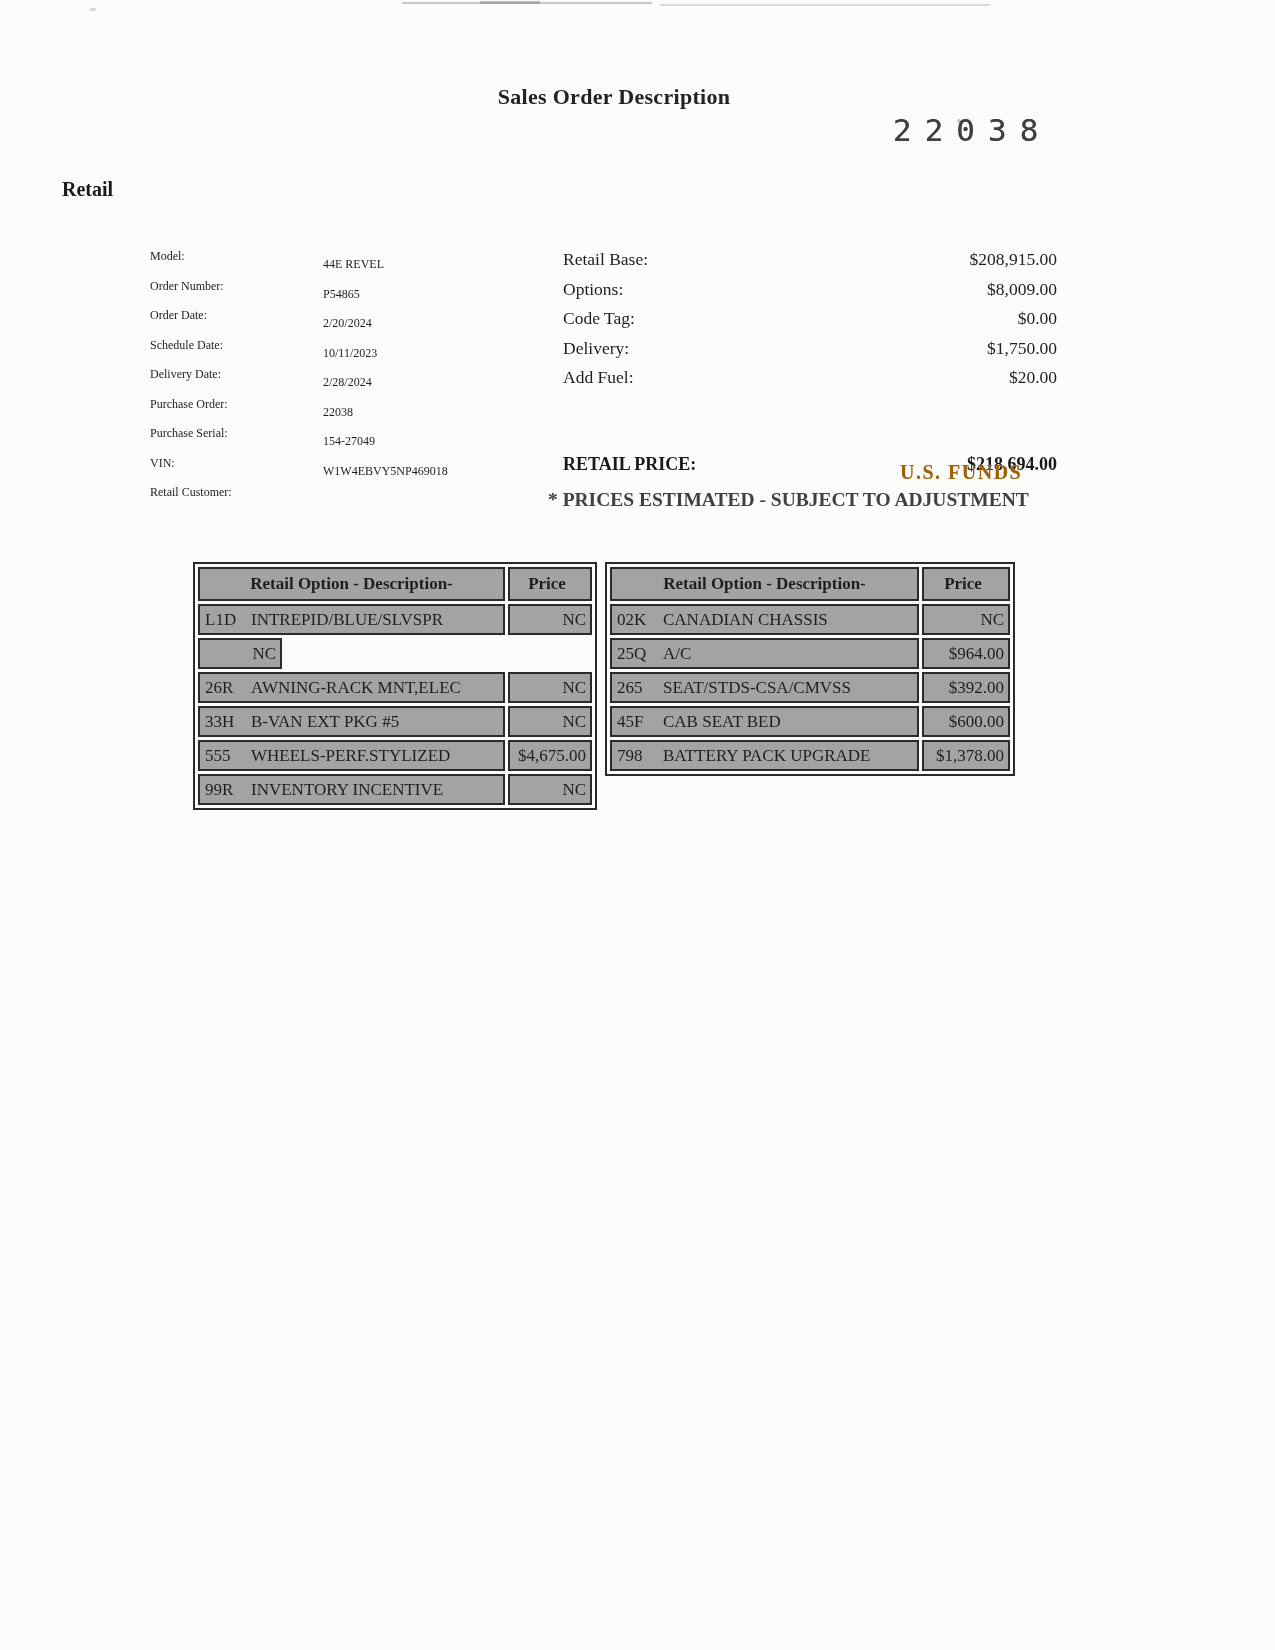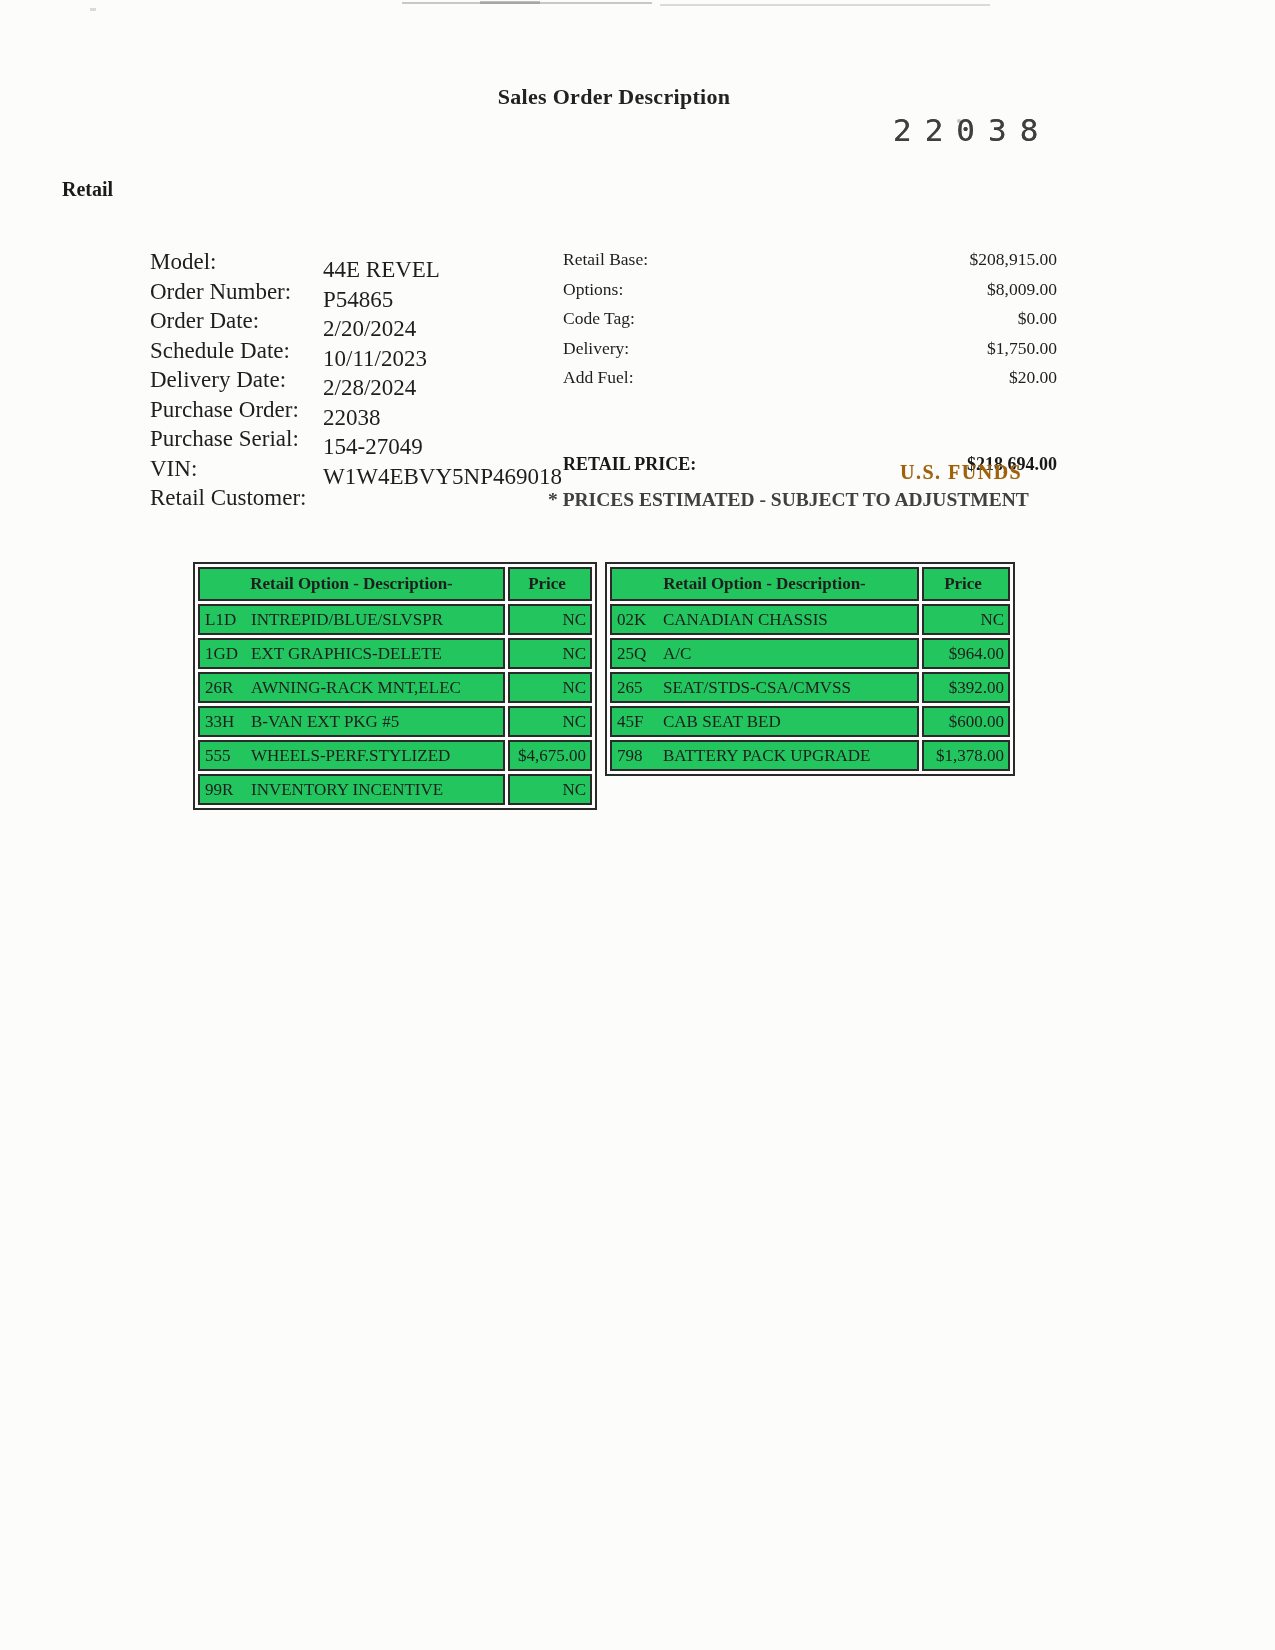--- a/index.html
+++ b/index.html
@@ -22,21 +22,21 @@
   .stamp-number{
     top:112px;left:893px;
     font-family:"DejaVu Sans Mono","Liberation Mono",monospace;
     font-size:31px;color:#3f3f3f;letter-spacing:13px;
     text-shadow:0 0 .5px #555;
   }
   .section-label{top:178px;left:62px;font-size:20px;font-weight:bold;color:#1b1b1b;}
 
   
   .info-block{top:249px;left:150px;width:420px;}
-  .info-row{display:flex;height:29.5px;align-items:flex-start;font-size:23px;}
+  .info-row{display:flex;height:29.5px;align-items:flex-start;font-size:12px;}
   .info-row .lbl{width:173px;flex:0 0 173px;}
   .info-row .val{white-space:nowrap;margin-top:8px;}
 
   .price-block{top:249px;left:563px;width:494px;}
   .price-row{display:flex;justify-content:space-between;height:29.5px;font-size:17.5px;}
   .price-row .val{text-align:right;}
 
   .total-row{
     top:430px;left:563px;width:494px;display:flex;justify-content:space-between;
     font-size:18px;font-weight:bold;color:#181818;margin-top:24px;
@@ -52,21 +52,21 @@
 
   
   .opt-table{
     border:2.5px solid #2a2a2a;padding:3px;background:#fcfcfb;
     display:flex;flex-direction:column;gap:3px;box-sizing:border-box;
   }
   .tbl-left{top:562px;left:193px;width:404px;}
   .tbl-right{top:562px;left:605px;width:410px;}
   .t-row{display:flex;gap:3px;}
   .cell{
-    border:2px solid #2a2a2a;box-sizing:border-box;background:#22c55e;
+    border:2px solid #2a2a2a;box-sizing:border-box;background:#a3a3a3;
     font-size:17px;display:flex;align-items:center;
   }
   .c-desc{flex:1;padding-left:5px;}
   .c-price{width:84px;flex:0 0 84px;justify-content:flex-end;padding-right:4px;}
   .tbl-right .c-price{width:88px;flex:0 0 88px;}
   .t-head .cell{height:34px;font-weight:bold;}
   .t-head .c-desc{justify-content:center;padding-left:0;}
   .t-head .c-price{justify-content:center;padding-right:6px;}
   .t-data .cell{height:31px;}
   .opt-code{display:inline-block;width:46px;flex:0 0 46px;}
@@ -161,24 +161,20 @@
     <div class="cell c-price">Price</div>
   </div>
   <div class="t-row t-data">
     <div class="cell c-desc">
         <span class="opt-code">L1D</span>
         <span class="desc-text">INTREPID/BLUE/SLVSPR</span>
       </div>
     <div class="cell c-price">NC</div>
   </div>
   <div class="t-row t-data">
-    <div class="cell c-desc">
-        <span class="opt-code">1GD</span>
-        <span class="desc-text">EXT GRAPHICS-DELETE</span>
-      </div>
     <div class="cell c-price">NC</div>
   </div>
   <div class="t-row t-data">
     <div class="cell c-desc">
         <span class="opt-code">26R</span>
         <span class="desc-text">AWNING-RACK MNT,ELEC</span>
       </div>
     <div class="cell c-price">NC</div>
   </div>
   <div class="t-row t-data">

